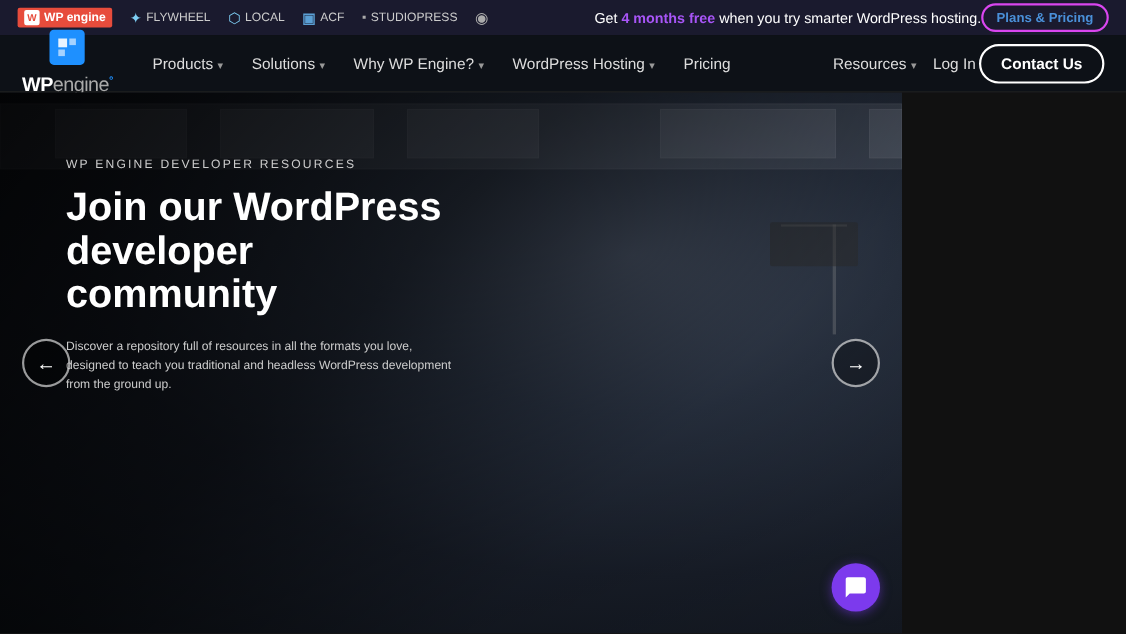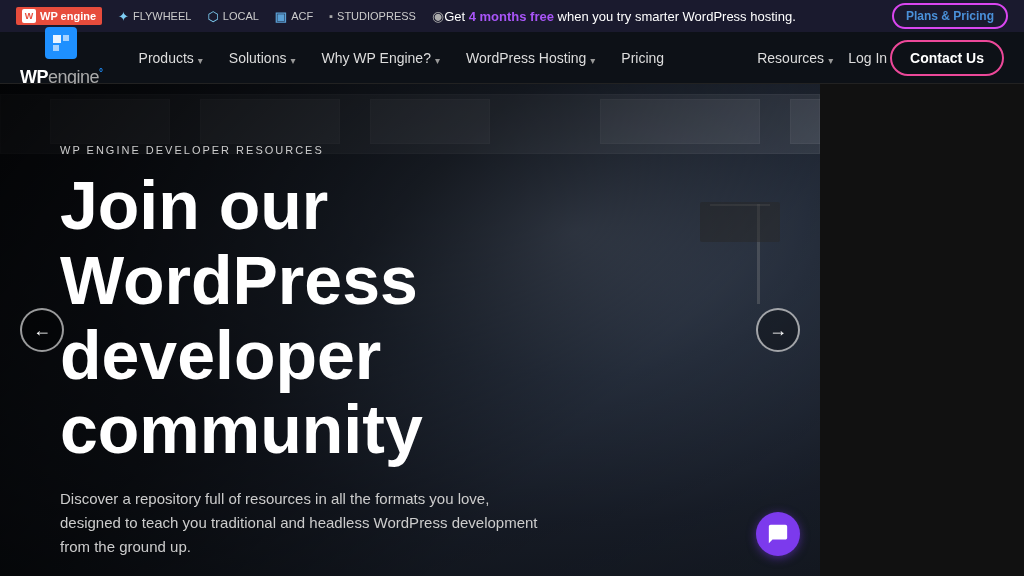--- a/index.html
+++ b/index.html
@@ -37,21 +37,21 @@
       display: flex; align-items: center; justify-content: center;
       color: #e74c3c; font-size: 9px; font-weight: bold;
     }
     .partner-logo {
       color: #ccc;
       font-size: 11px;
       display: flex; align-items: center; gap: 4px;
     }
     #announcement-bar .center-text {
       flex: 1;
-      text-align: left;
+      text-align: right;
       font-size: 13px;
     }
     #announcement-bar .center-text .highlight {
       color: #a855f7;
       font-weight: bold;
     }
     .plans-btn {
       background: transparent;
       border: 2px solid #d946ef;
       color: #4a90d9;
@@ -122,21 +122,21 @@
       gap: 3px;
       margin-left: auto;
     }
     .login-link {
       color: #ddd;
       font-size: 14px;
       cursor: pointer;
     }
     .contact-btn {
       background: transparent;
-      border: 2px solid #ec4899;
+      border: 2px solid #ffffff;
       color: #fff;
       font-size: 14px;
       font-weight: 600;
       padding: 8px 18px;
       border-radius: 24px;
       cursor: pointer;
     }
 
     
     #hero {
@@ -177,28 +177,28 @@
     }
     .hero-label {
       color: #ccc;
       font-size: 11px;
       letter-spacing: 2px;
       text-transform: uppercase;
       margin-bottom: 12px;
     }
     .hero-title {
       color: #fff;
-      font-size: 68px;
+      font-size: 36px;
       font-weight: 700;
       line-height: 1.1;
       margin-bottom: 20px;
     }
     .hero-desc {
       color: #ccc;
-      font-size: 15px;
+      font-size: 11px;
       line-height: 1.6;
       max-width: 480px;
     }
 
     
     .hero-arrow {
       position: absolute;
       top: 50%;
       transform: translateY(-50%);
       z-index: 10;

